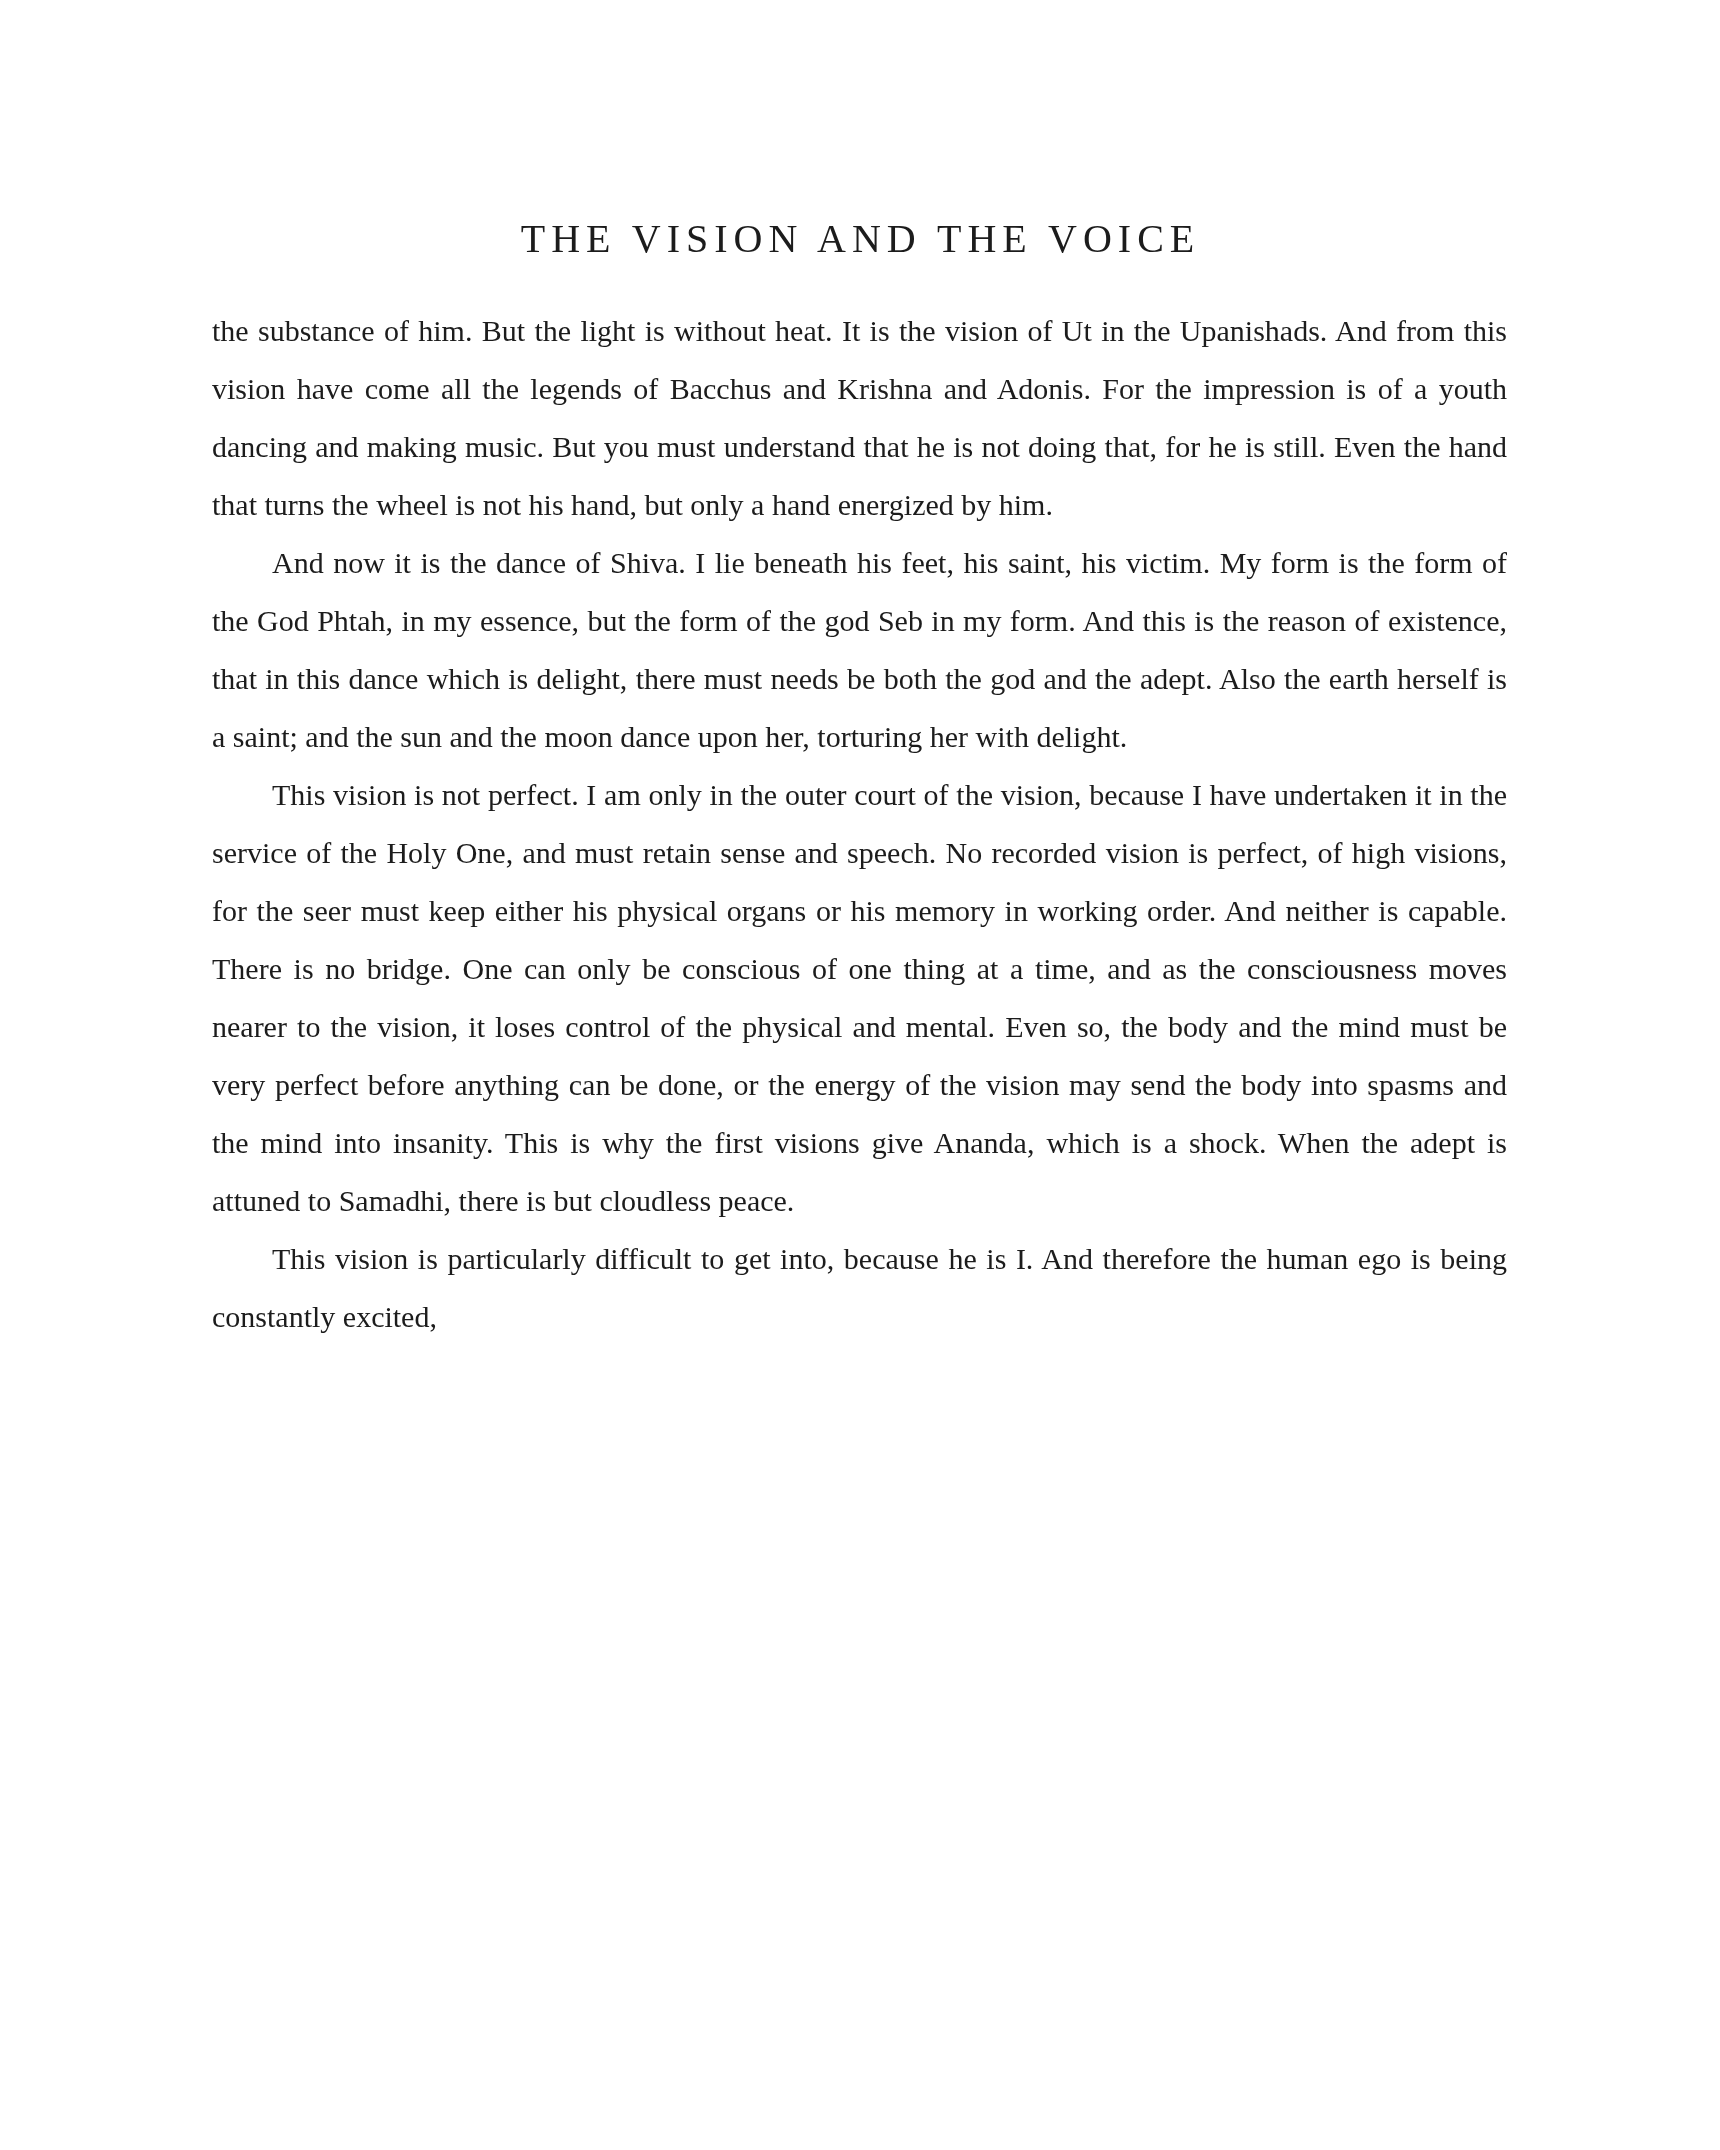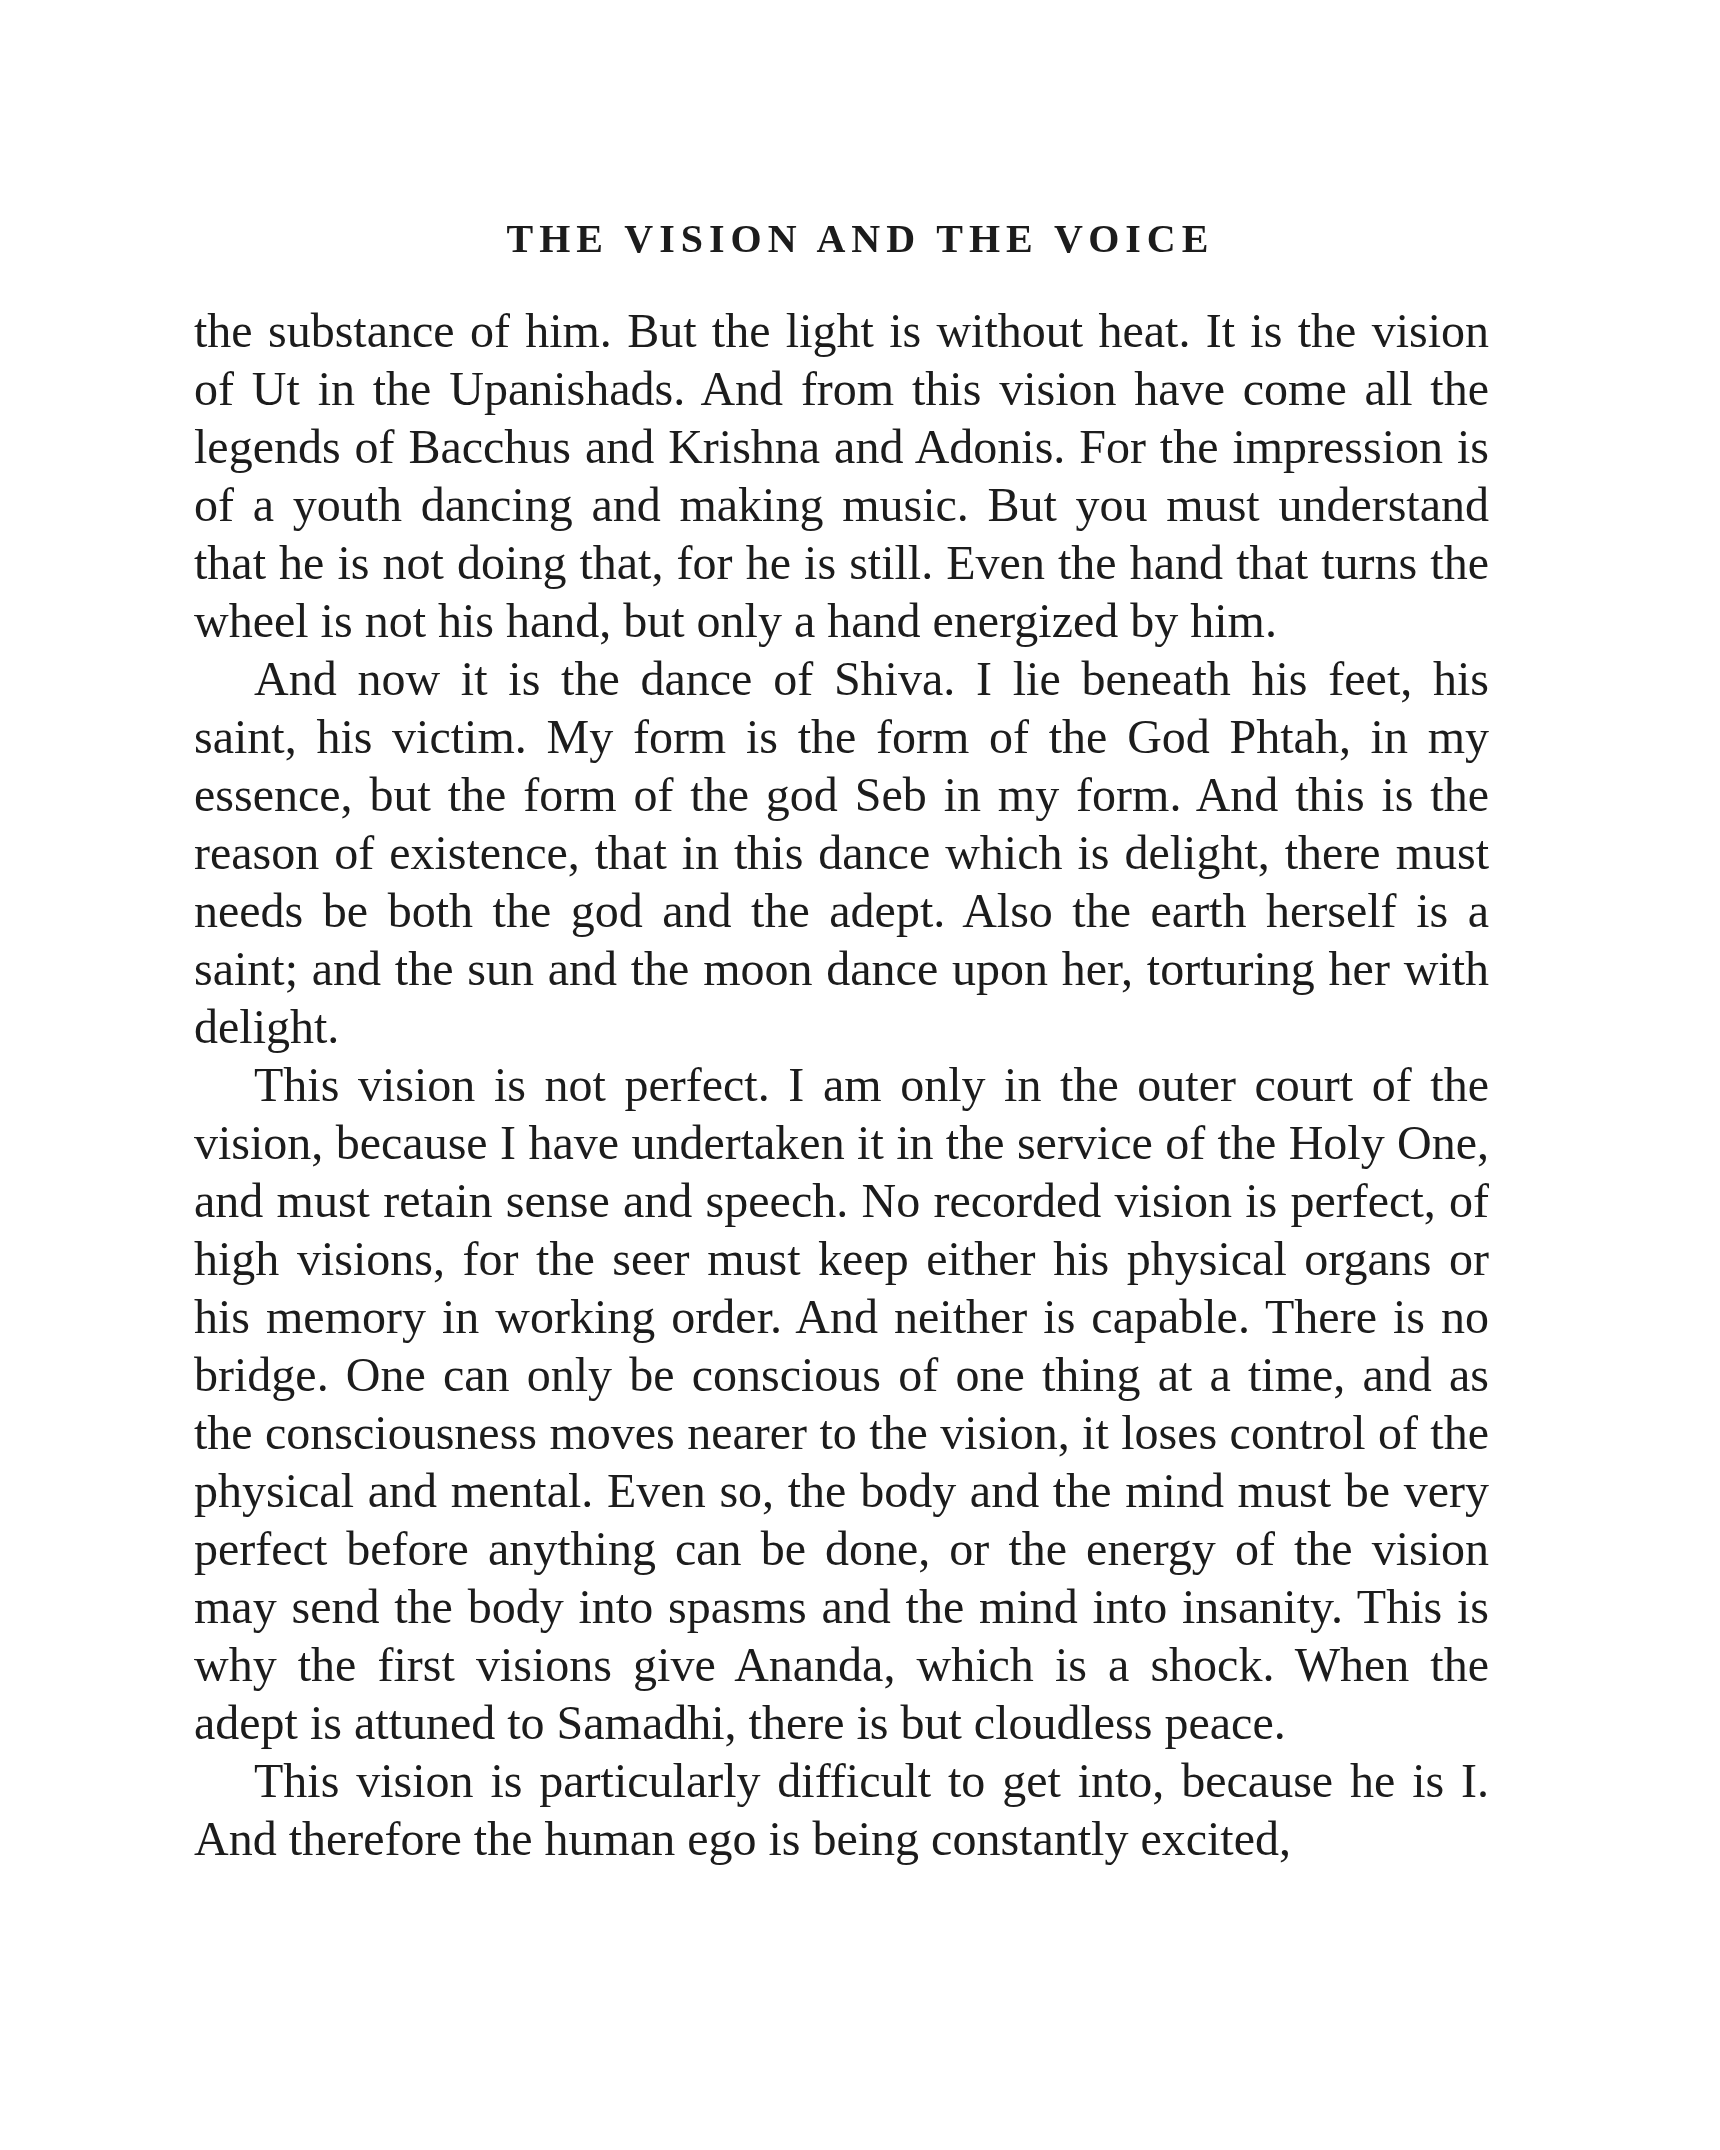--- a/index.html
+++ b/index.html
@@ -21,30 +21,30 @@
     overflow: hidden;
   }
   .running-head {
     position: absolute;
     top: 215px;
     left: 0;
     width: 100%;
     margin: 0;
     text-align: center;
     font-size: 40px;
-    font-weight: 700;
+    font-weight: 400;
     letter-spacing: 6px;
     color: #1c1c1c;
   }
   .body-text {
     position: absolute;
     top: 302px;
-    left: 194px;
+    left: 212px;
     width: 1295px;
-    font-size: 48px;
+    font-size: 30px;
     line-height: 58px;
     text-align: justify;
     text-justify: inter-word;
   }
   .body-text p {
     margin: 0;
     padding: 0;
   }
   .body-text p.indent {
     text-indent: 60px;

